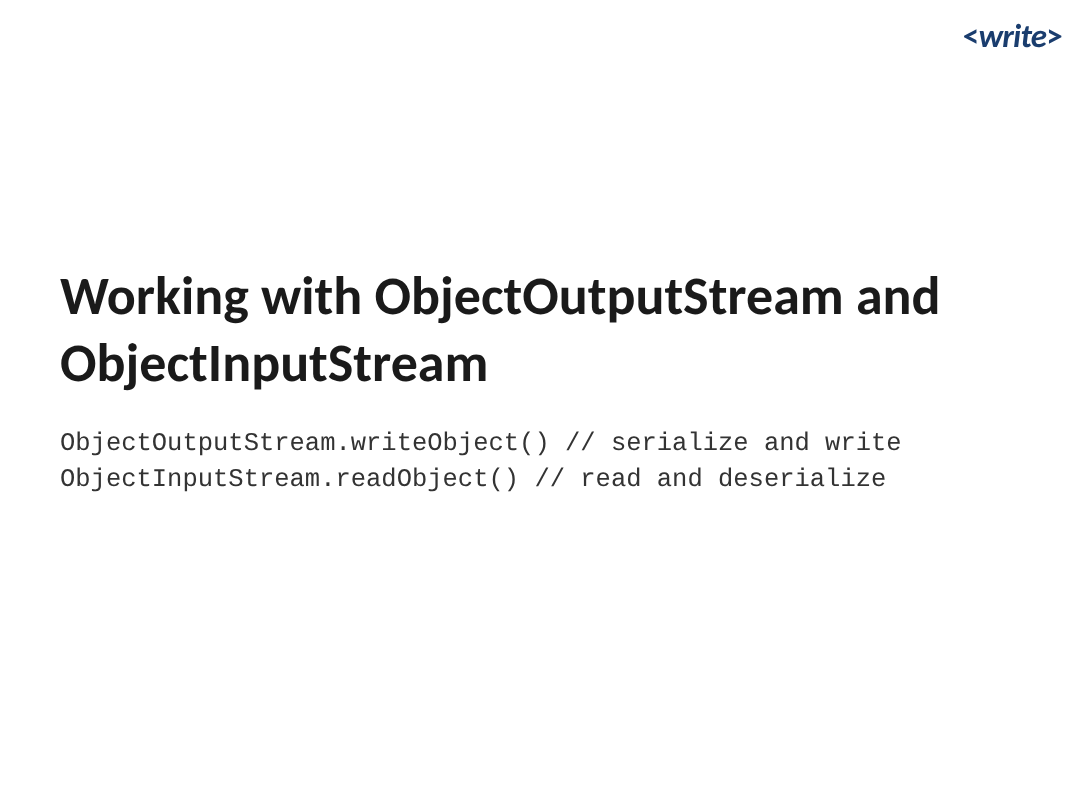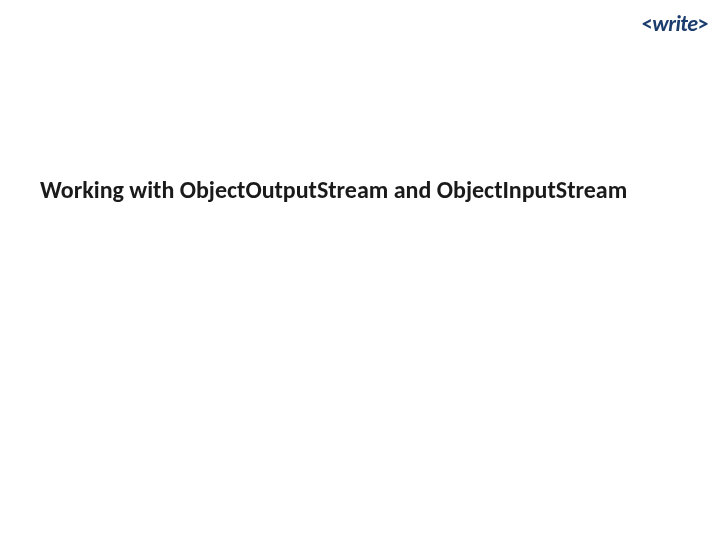--- a/index.html
+++ b/index.html
@@ -29,21 +29,21 @@
       font-style: normal;
       font-weight: bold;
     }
     .content {
       position: absolute;
       top: 175px;
       left: 40px;
       right: 40px;
     }
     .title {
-      font-size: 24px;
+      font-size: 36px;
       font-weight: bold;
       color: #1a1a1a;
       line-height: 1.25;
       margin-bottom: 20px;
     }
     .code {
       font-family: 'Courier New', Courier, monospace;
       font-size: 17px;
       color: #333333;
       line-height: 1.4;
@@ -52,13 +52,15 @@
   </style>
 </head>
 <body>
 
 <div class="logo">
   <span class="bracket">&lt;</span><span>write</span><span class="bracket">&gt;</span>
 </div>
 
 <div class="content">
   <h1 class="title">Working with ObjectOutputStream and ObjectInputStream</h1>
+  <div class="code"><span>ObjectOutputStream.writeObject() // serialize and write</span>
+<span>ObjectInputStream.readObject() // read and deserialize</span></div>
 </div>
 
 </body></html>

